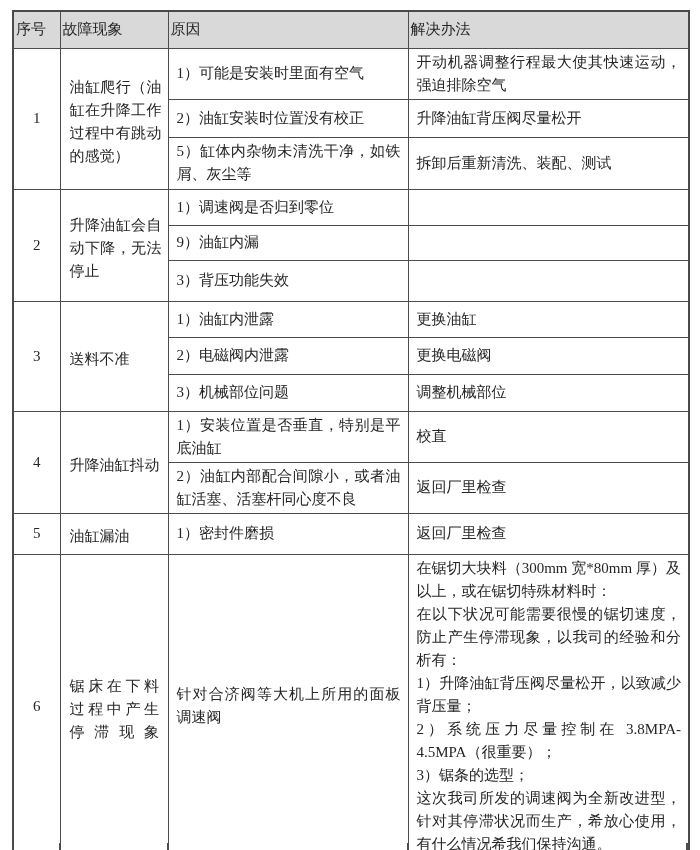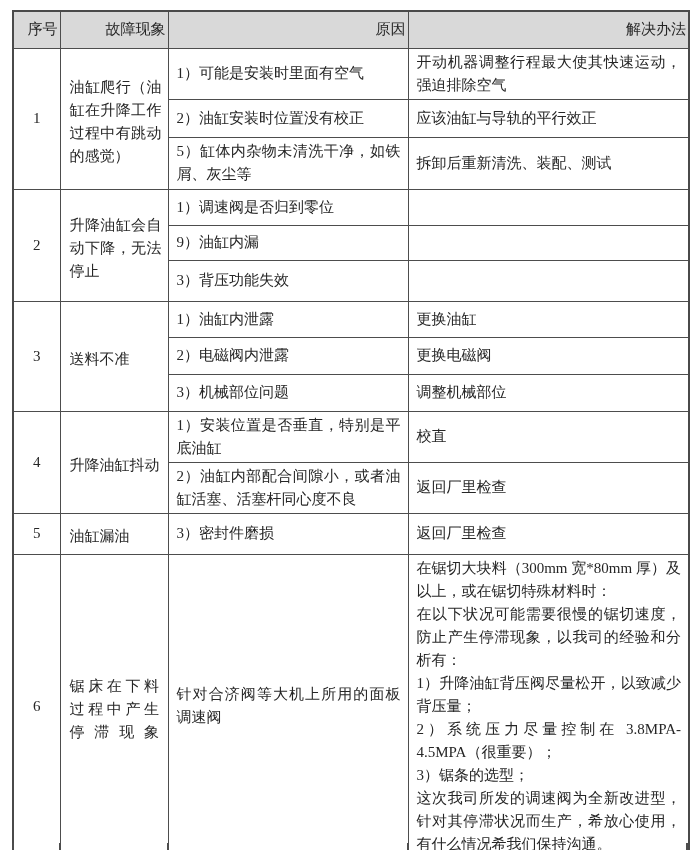--- a/index.html
+++ b/index.html
@@ -32,21 +32,21 @@
   .fault-table th,
   .fault-table td {
     border: 1px solid #4d4d4d;
     padding: 2px 7px 2px 8px;
     vertical-align: middle;
     overflow: hidden;
   }
   .fault-table th {
     background: #d9d9d9;
     font-weight: 400;
-    text-align: right;
+    text-align: left;
     padding: 0 2px;
   }
   td.num {
     text-align: center;
     padding: 2px 2px;
   }
   td.phen {
     text-align: justify;
     text-justify: inter-ideograph;
     padding: 8px 6px 2px 9px;
@@ -99,21 +99,21 @@
     <tbody>
 
       <tr style="height:46px">
         <td class="num" rowspan="3">1</td>
         <td class="phen" rowspan="3">油缸爬行（油缸在升降工作过程中有跳动的感觉）</td>
         <td class="cause">1）可能是安装时里面有空气</td>
         <td class="sol">开动机器调整行程最大使其快速运动，强迫排除空气</td>
       </tr>
       <tr style="height:38px">
         <td class="cause">2）油缸安装时位置没有校正</td>
-        <td class="sol">应该油缸与导轨的平行效正</td>
+        <td class="sol">升降油缸背压阀尽量松开</td>
       </tr>
       <tr style="height:52px">
         <td class="cause">5）缸体内杂物未清洗干净，如铁屑、灰尘等</td>
         <td class="sol">拆卸后重新清洗、装配、测试</td>
       </tr>
 
       <tr style="height:36px">
         <td class="num" rowspan="3">2</td>
         <td class="phen" rowspan="3">升降油缸会自动下降，无法停止</td>
         <td class="cause">1）调速阀是否归到零位</td>
@@ -150,21 +150,21 @@
         <td class="sol">校直</td>
       </tr>
       <tr style="height:47px">
         <td class="cause">2）油缸内部配合间隙小，或者油缸活塞、活塞杆同心度不良</td>
         <td class="sol">返回厂里检查</td>
       </tr>
 
       <tr style="height:41px">
         <td class="num">5</td>
         <td class="phen">油缸漏油</td>
-        <td class="cause">3）密封件磨损</td>
+        <td class="cause">1）密封件磨损</td>
         <td class="sol">返回厂里检查</td>
       </tr>
 
       <tr style="height:300px">
         <td class="num">6</td>
         <td class="phen spread">锯床在下料过程中产生停滞现象</td>
         <td class="cause">针对合济阀等大机上所用的面板调速阀</td>
         <td class="sol">在锯切大块料（300mm 宽*80mm 厚）及以上，或在锯切特殊材料时：
 在以下状况可能需要很慢的锯切速度，防止产生停滞现象，以我司的经验和分析有：
 1）升降油缸背压阀尽量松开，以致减少背压量；

